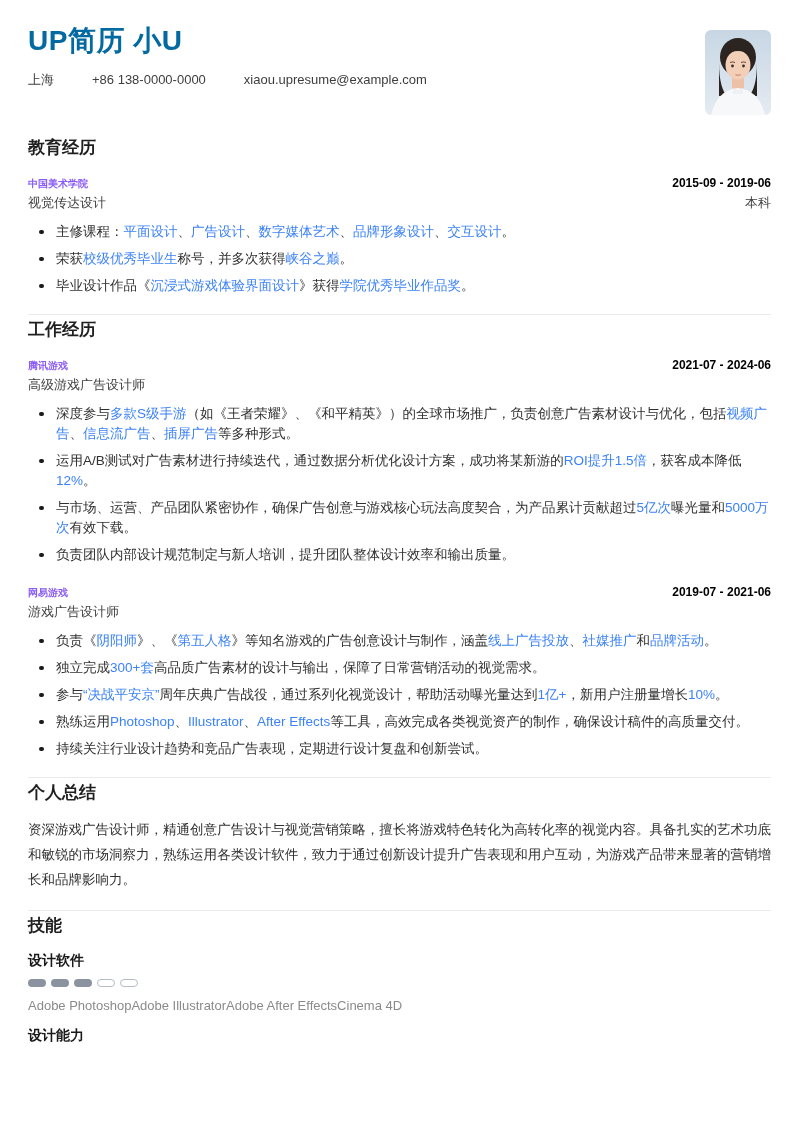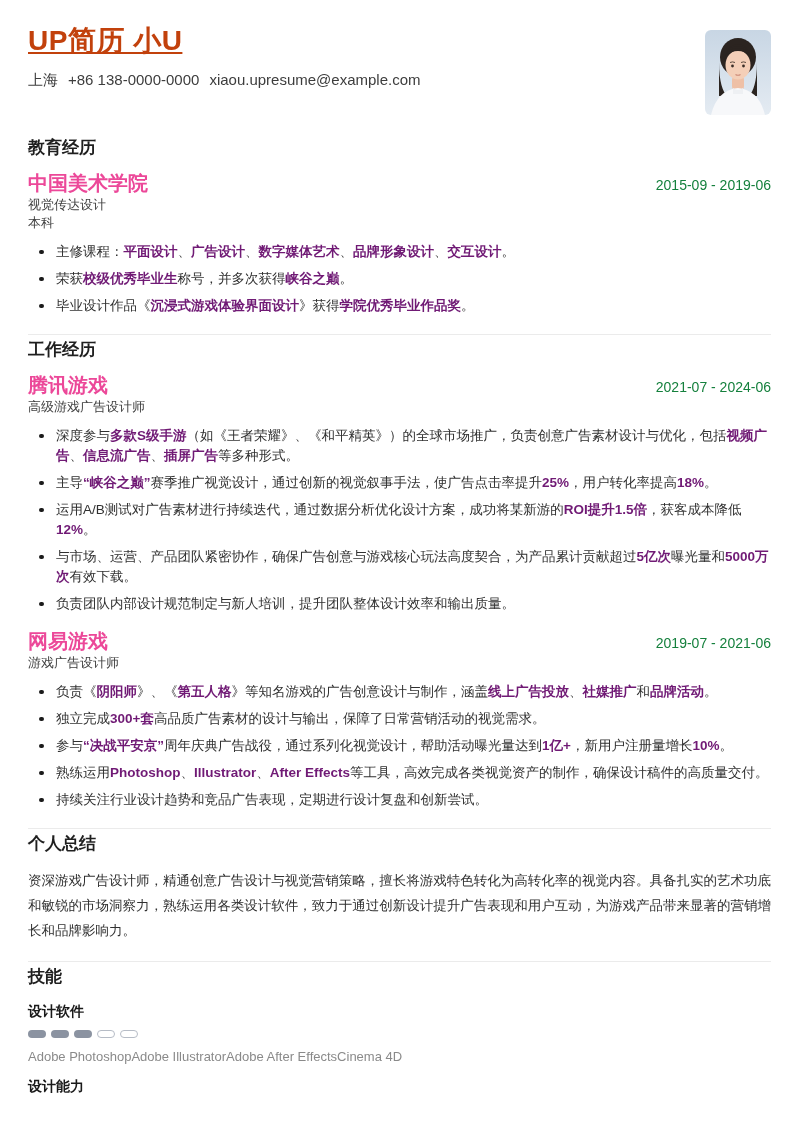--- a/index.html
+++ b/index.html
@@ -8,48 +8,48 @@
   .page {
     position: relative;
     width: 799px; height: 1130px;
     margin: 0 auto;
     background: #ffffff;
     overflow: hidden;
     padding: 24px 28px 0 28px;
     color: #303030;
   }
   
-  .name { font-size: 28px; font-weight: 700; color: #c2410c; line-height: 1.2; letter-spacing: 0.5px; text-decoration: underline; }
-  .contact { margin-top: 13px; font-size: 15px; color: #3d3d3d; display: flex; gap: 10px; line-height: 17px; }
+  .name { font-size: 28px; font-weight: 700; color: #0369a1; line-height: 1.2; letter-spacing: 0.5px; }
+  .contact { margin-top: 13px; font-size: 13px; color: #3d3d3d; display: flex; gap: 38px; line-height: 17px; }
   .photo {
     position: absolute; top: 30px; right: 28px;
     width: 66px; height: 85px; border-radius: 6px; overflow: hidden;
   }
   .photo svg { display: block; }
   
   .divider { height: 1px; background: #ebebeb; margin-top: 18px; }
   .sec-title { font-size: 17px; font-weight: 700; color: #1f1f1f; line-height: 22px; margin-top: 4px; }
   .sec-title.first { margin-top: 49px; }
   .entry { margin-top: 15px; }
   .entry + .entry { margin-top: 18px; }
   .erow { display: flex; justify-content: space-between; align-items: baseline; }
-  .org { font-size: 20px; font-weight: 700; color: #ec4899; line-height: 19px; }
-  .date { font-size: 14px; font-weight: 400; color: #15803d; line-height: 19px; }
-  .erow.sub { font-size: 13px; color: #3f3f3f; line-height: 18px; margin-top: 1px; flex-direction: column; }
+  .org { font-size: 10px; font-weight: 700; color: #8b5cf6; line-height: 19px; }
+  .date { font-size: 12px; font-weight: 700; color: #000000; line-height: 19px; }
+  .erow.sub { font-size: 13px; color: #3f3f3f; line-height: 18px; margin-top: 1px; }
   ul.bullets { list-style: none; margin-top: 10px; }
   ul.bullets li {
     position: relative; padding-left: 28px;
     font-size: 13.5px; line-height: 20px; color: #303030;
     margin-bottom: 7px;
   }
   ul.bullets li::before {
     content: ""; position: absolute; left: 11px; top: 8px;
     width: 4.5px; height: 4.5px; border-radius: 50%; background: #1a1a1a;
   }
-  .b { font-weight: 700; color: #701a75; }
+  .b { font-weight: 400; color: #3b82f6; }
   .summary-p { margin-top: 13px; font-size: 13.5px; line-height: 25px; color: #303030; text-align: justify; }
   
   .sgroup { margin-top: 12px; }
   .sgroup.first { margin-top: 14px; }
   .sname { font-size: 14px; font-weight: 700; color: #1a1a1a; line-height: 19px; }
   .bars { margin-top: 9px; display: flex; gap: 5px; height: 8px; }
   .bar { width: 18px; height: 8px; border-radius: 4px; }
   .bar.filled { background: #8b93a1; }
   .bar.empty { background: #ffffff; border: 1.5px solid #b6bcc6; }
   .tags { margin-top: 10px; display: flex; font-size: 13px; color: #8a8a8a; line-height: 17px; flex-wrap: wrap; }
@@ -116,21 +116,20 @@
         <div class="erow">
           <span class="org">腾讯游戏</span>
           <span class="date">2021-07 - 2024-06</span>
         </div>
         <div class="erow sub">
           <span>高级游戏广告设计师</span>
           <span></span>
         </div>
         <ul class="bullets">
           <li><span>深度参与</span><span class="b">多款S级手游</span><span>（如《王者荣耀》、《和平精英》）的全球市场推广，负责创意广告素材设计与优化，包括</span><span class="b">视频广告</span><span>、</span><span class="b">信息流广告</span><span>、</span><span class="b">插屏广告</span><span>等多种形式。</span></li>
-          <li><span>主导</span><span class="b">“峡谷之巅”</span><span>赛季推广视觉设计，通过创新的视觉叙事手法，使广告点击率提升</span><span class="b">25%</span><span>，用户转化率提高</span><span class="b">18%</span><span>。</span></li>
           <li><span>运用A/B测试对广告素材进行持续迭代，通过数据分析优化设计方案，成功将某新游的</span><span class="b">ROI提升1.5倍</span><span>，获客成本降低</span><span class="b">12%</span><span>。</span></li>
           <li><span>与市场、运营、产品团队紧密协作，确保广告创意与游戏核心玩法高度契合，为产品累计贡献超过</span><span class="b">5亿次</span><span>曝光量和</span><span class="b">5000万次</span><span>有效下载。</span></li>
           <li><span>负责团队内部设计规范制定与新人培训，提升团队整体设计效率和输出质量。</span></li>
         </ul>
       </div>
       <div class="entry">
         <div class="erow">
           <span class="org">网易游戏</span>
           <span class="date">2019-07 - 2021-06</span>
         </div>

